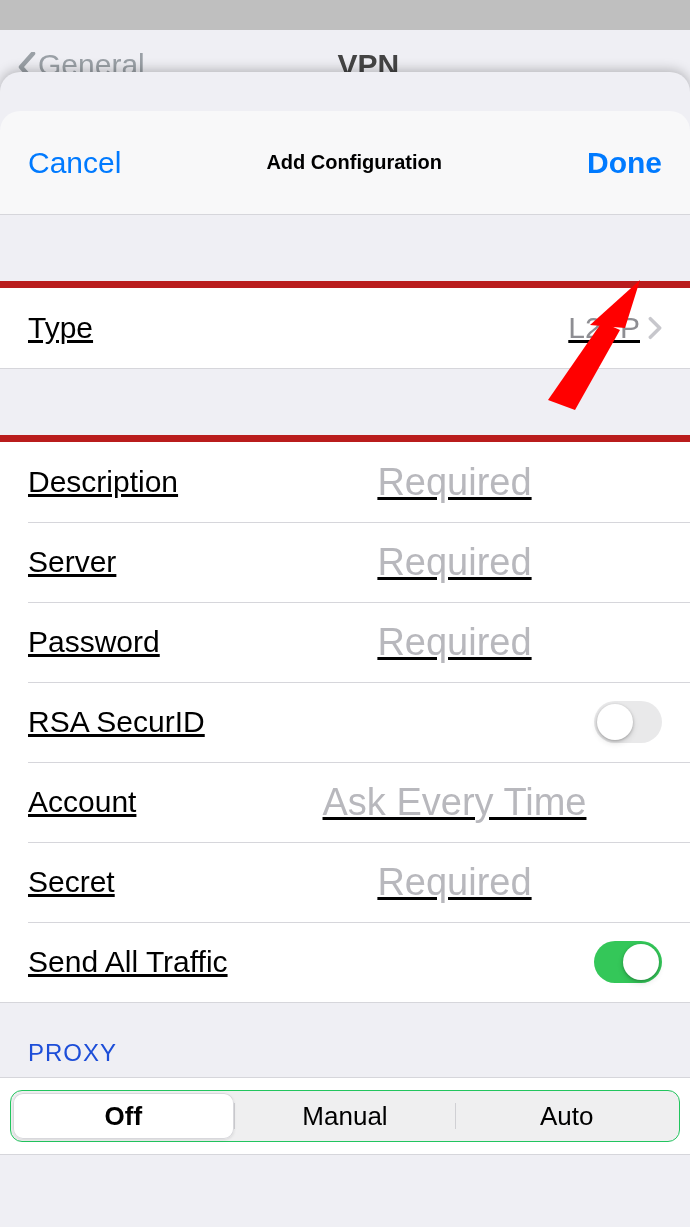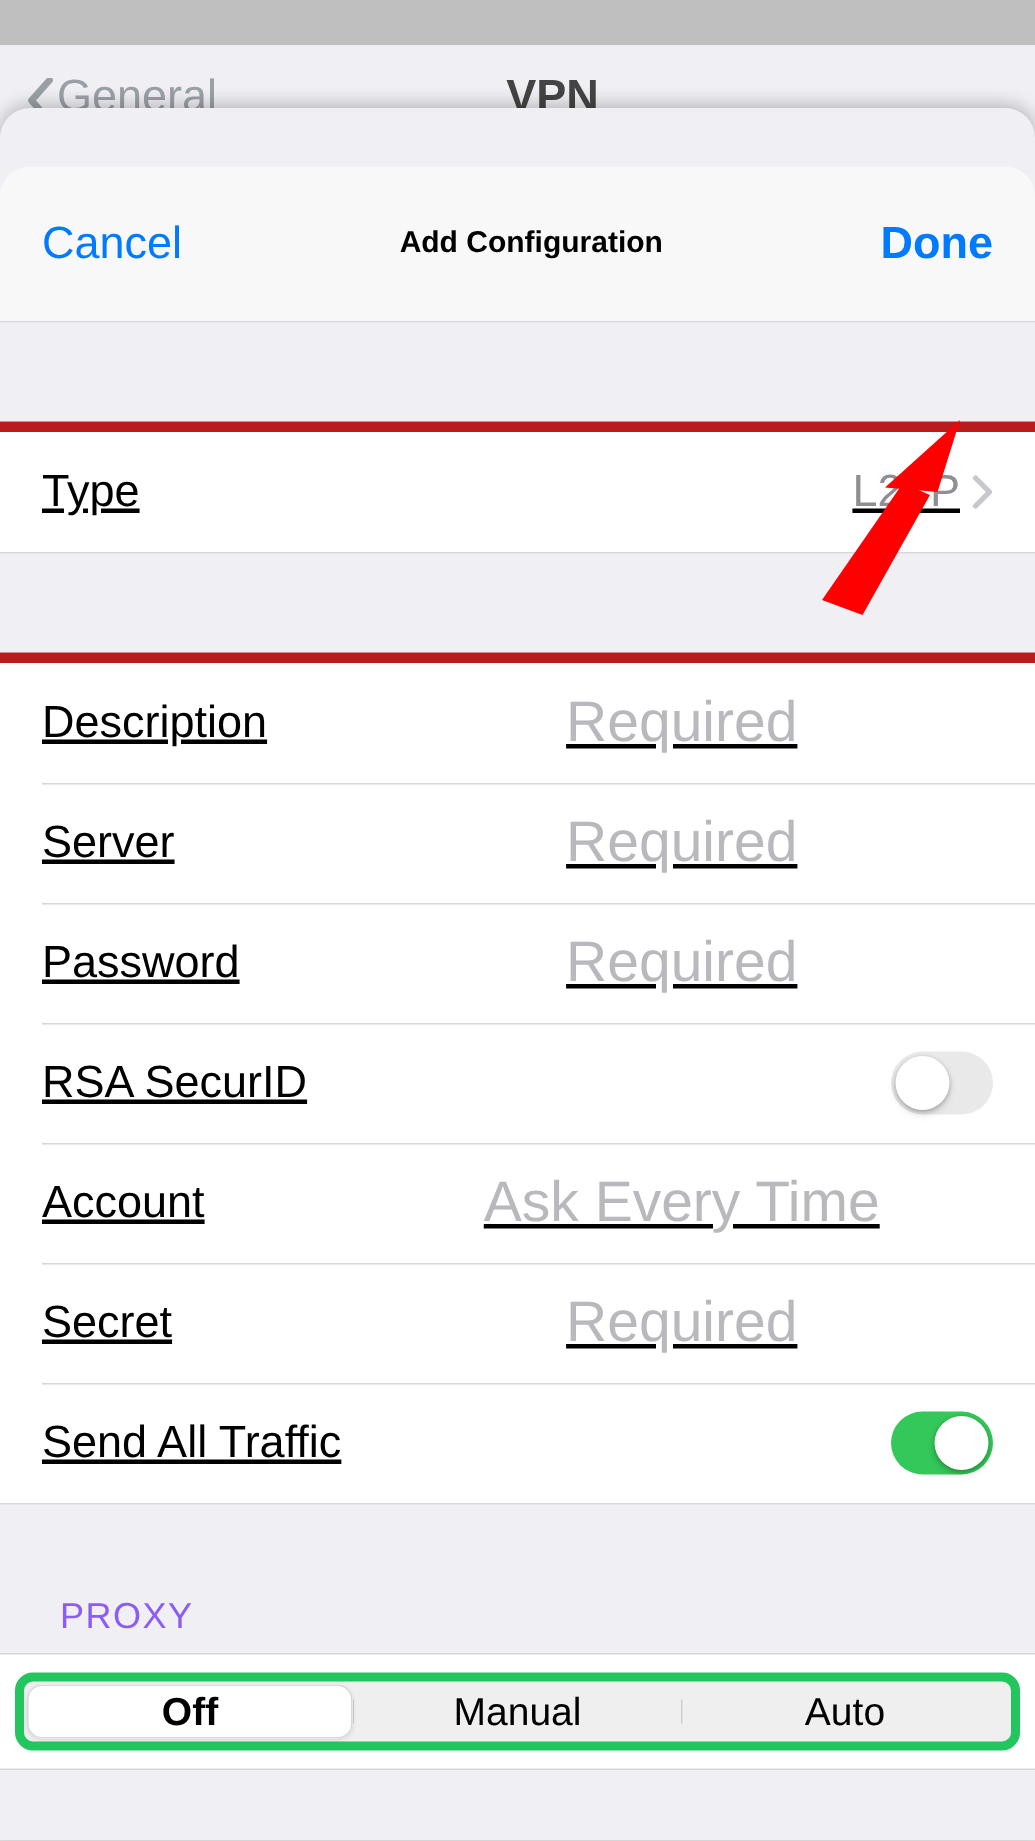--- a/index.html
+++ b/index.html
@@ -131,38 +131,37 @@
     width: 36px; height: 36px;
     background: #fff;
     border-radius: 50%;
     box-shadow: 0 1px 3px rgba(0,0,0,.25), 0 3px 6px rgba(0,0,0,.12);
     transition: left .15s;
   }
   .switch.on { background: #34c759; }
   .switch.on .knob { left: 29px; }
 
   .section-header {
-    padding: 61px 28px 10px 28px;
+    padding: 36px 28px 10px 28px;
     font-size: 24px;
     letter-spacing: 1px;
-    color: #8b5cf6;
-    margin-left: 12px;
+    color: #1d4ed8;
   }
 
   .segmented-wrap {
     background: #fff;
     border-top: 1px solid #d6d6db;
     border-bottom: 1px solid #d6d6db;
     padding: 12px 10px;
   }
   .segmented {
     display: flex;
     background: #efeff0;
     border-radius: 12px;
-    border: 6px solid #22c55e;
+    border: 1px solid #22c55e;
     padding: 2px;
     height: 52px;
     position: relative;
   }
   .segment {
     flex: 1;
     display: flex;
     align-items: center;
     justify-content: center;
     font-size: 26px;

